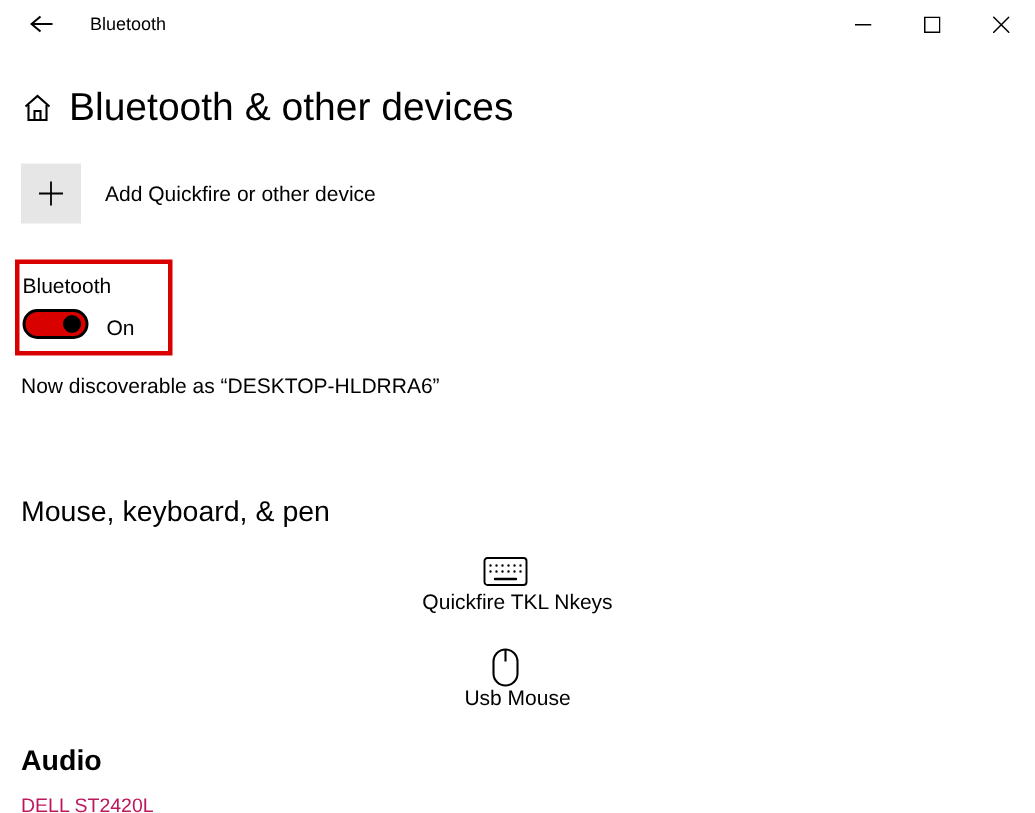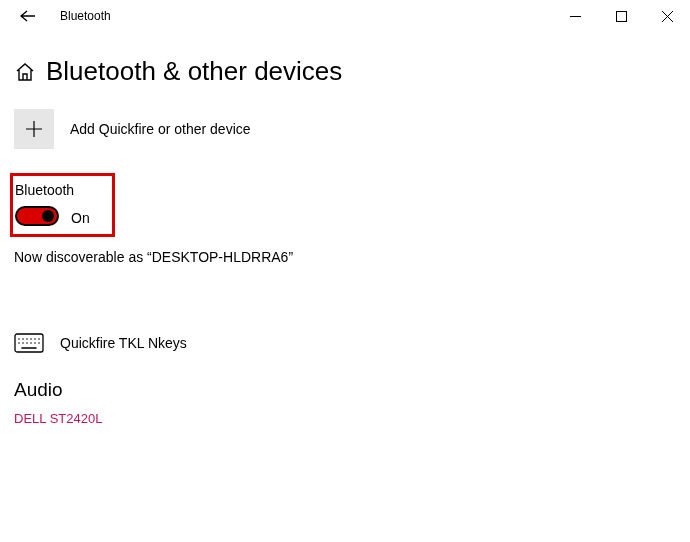--- a/index.html
+++ b/index.html
@@ -134,35 +134,36 @@
     .section-heading {
       font-size: 19px;
       font-weight: 400;
       margin-bottom: 16px;
     }
     .device-row {
       display: flex;
       align-items: center;
       margin-bottom: 24px;
       cursor: default;
+      flex-direction: column;
     }
     .device-icon {
       width: 30px;
       height: 24px;
       margin-right: 16px;
       display: flex;
       align-items: center;
       justify-content: center;
     }
     .device-label {
       font-size: 14px;
     }
     .audio-heading {
       font-size: 19px;
-      font-weight: 400;
+      font-weight: 700;
       margin-top: 20px;
       margin-bottom: 10px;
     }
     .truncated-device {
       font-size: 13px;
       color: #be185d;
     }
   </style>
 </head>
 <body>
@@ -218,29 +219,39 @@
     <div class="toggle-row">
       <div class="toggle">
         <div class="toggle-thumb"></div>
       </div>
       <div class="toggle-label">On</div>
     </div>
   </div>
 
   <div class="discoverable-text">Now discoverable as “DESKTOP-HLDRRA6”</div>
 
+  <div class="section-heading">Mouse, keyboard, &amp; pen</div>
 
   <div class="device-row">
     <div class="device-icon">
       <svg width="30" height="20" viewBox="0 0 30 20" fill="none" stroke="#000" stroke-width="1.3">
         <rect x="1" y="1" width="28" height="18" rx="2"></rect>
         <path d="M5 6 L5 6 M9 6 L9 6 M13 6 L13 6 M17 6 L17 6 M21 6 L21 6 M25 6 L25 6 M5 10 L5 10 M9 10 L9 10 M13 10 L13 10 M17 10 L17 10 M21 10 L21 10 M25 10 L25 10 M8 15 L22 15" stroke-linecap="round" stroke-width="1.6"></path>
       </svg>
     </div>
     <div class="device-label">Quickfire TKL Nkeys</div>
   </div>
 
+  <div class="device-row">
+    <div class="device-icon">
+      <svg width="20" height="28" viewBox="0 0 20 28" fill="none" stroke="#000" stroke-width="1.4">
+        <rect x="2" y="2" width="16" height="24" rx="8"></rect>
+        <path d="M10 2 L10 10"></path>
+      </svg>
+    </div>
+    <div class="device-label">Usb Mouse</div>
+  </div>
 
   <div class="audio-heading">Audio</div>
 
   <div class="truncated-device">DELL ST2420L</div>
 
 </div>
 
 </body></html>

